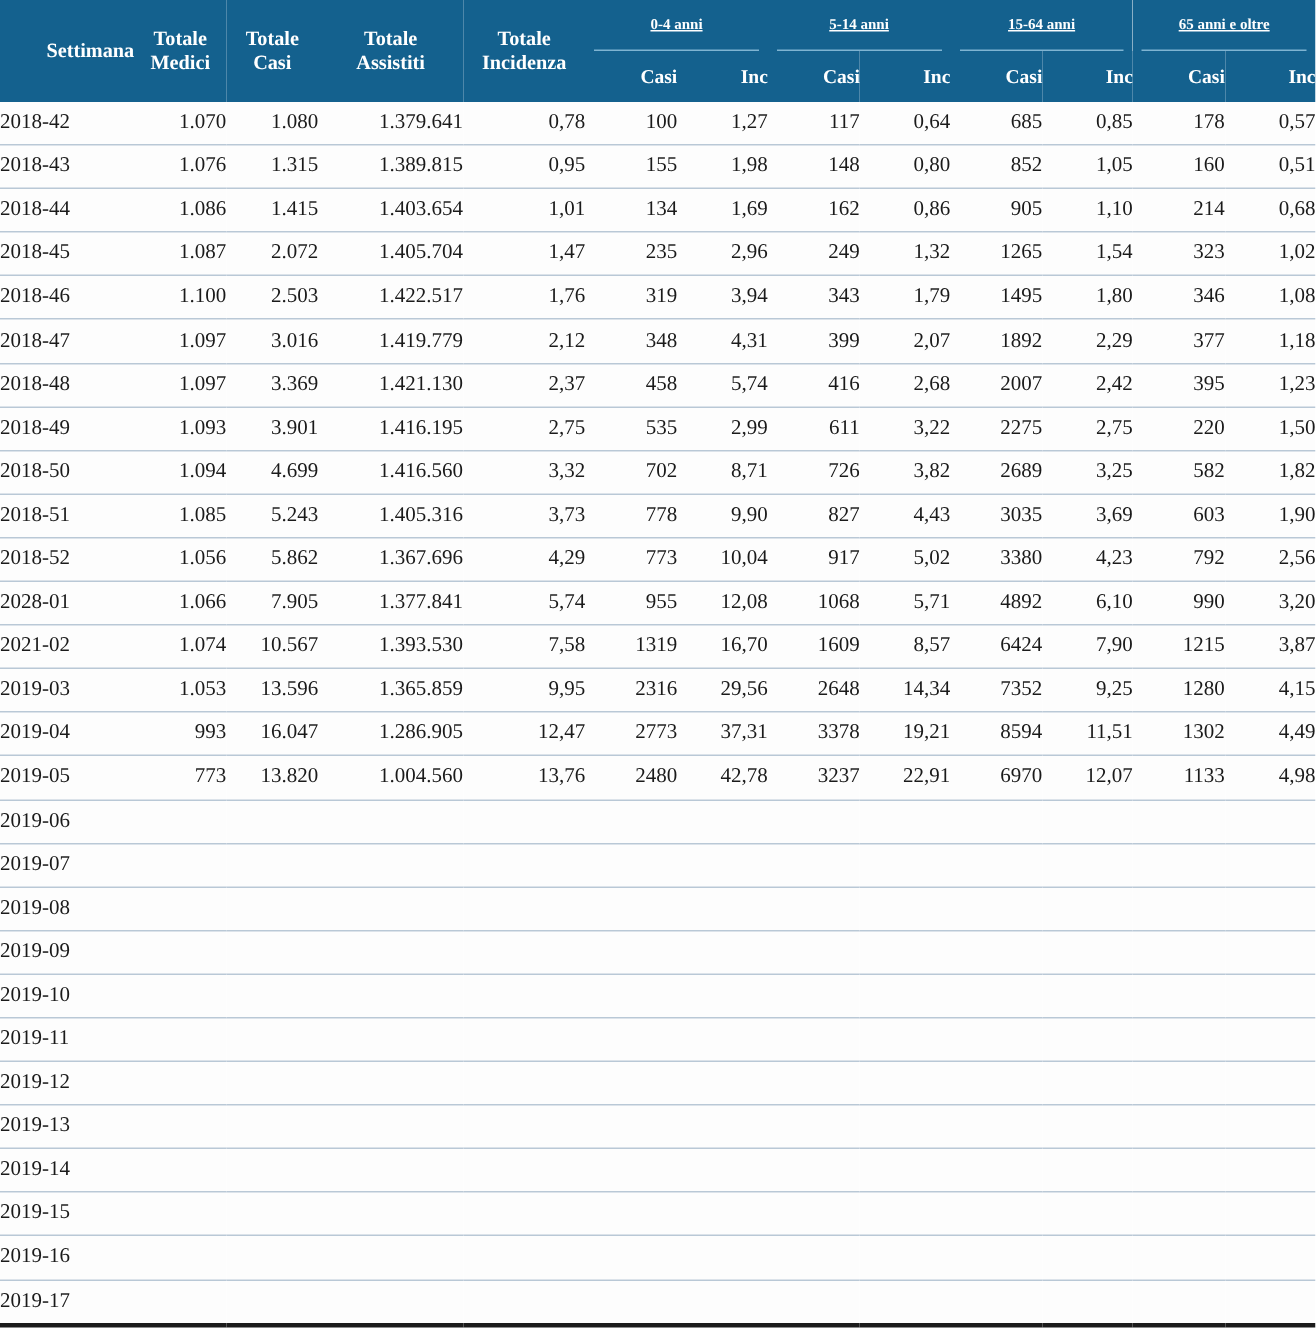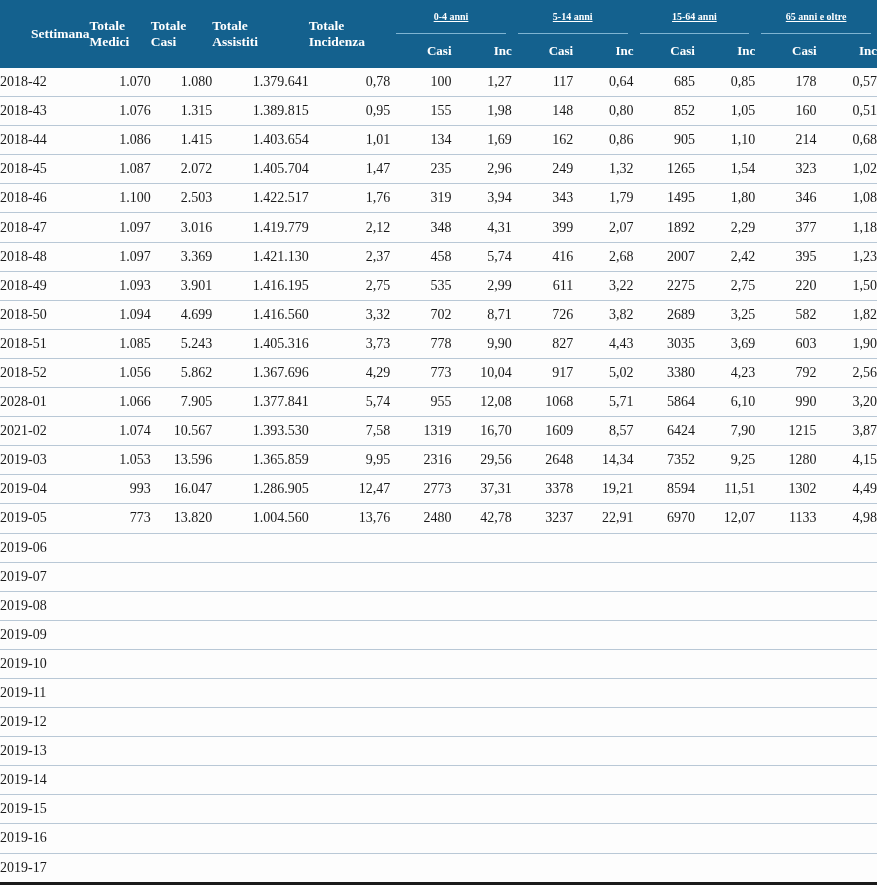--- a/index.html
+++ b/index.html
@@ -32,21 +32,21 @@
     border: 0;
     vertical-align: middle;
     line-height: 1.18;
   }
 
   th.h-left {
     text-align: right;
     padding-left: 8px;
   }
   th.h-right {
-    text-align: left;
+    text-align: center;
     padding-right: 11px;
   }
 
   th.rowspan-head {
     height: 68px;
     font-size: 13.5px;
   }
 
   th.group-head {
     height: 34px;
@@ -350,21 +350,21 @@
       <tr>
         <td class="c-week">2028-01</td>
         <td class="c-num">1.066</td>
         <td class="c-num">7.905</td>
         <td class="c-num">1.377.841</td>
         <td class="c-num">5,74</td>
         <td class="c-num">955</td>
         <td class="c-num">12,08</td>
         <td class="c-num">1068</td>
         <td class="c-num">5,71</td>
-        <td class="c-num">5864</td>
+        <td class="c-num">4892</td>
         <td class="c-num">6,10</td>
         <td class="c-num">990</td>
         <td class="c-num">3,20</td>
       </tr>
       <tr>
         <td class="c-week">2021-02</td>
         <td class="c-num">1.074</td>
         <td class="c-num">10.567</td>
         <td class="c-num">1.393.530</td>
         <td class="c-num">7,58</td>

